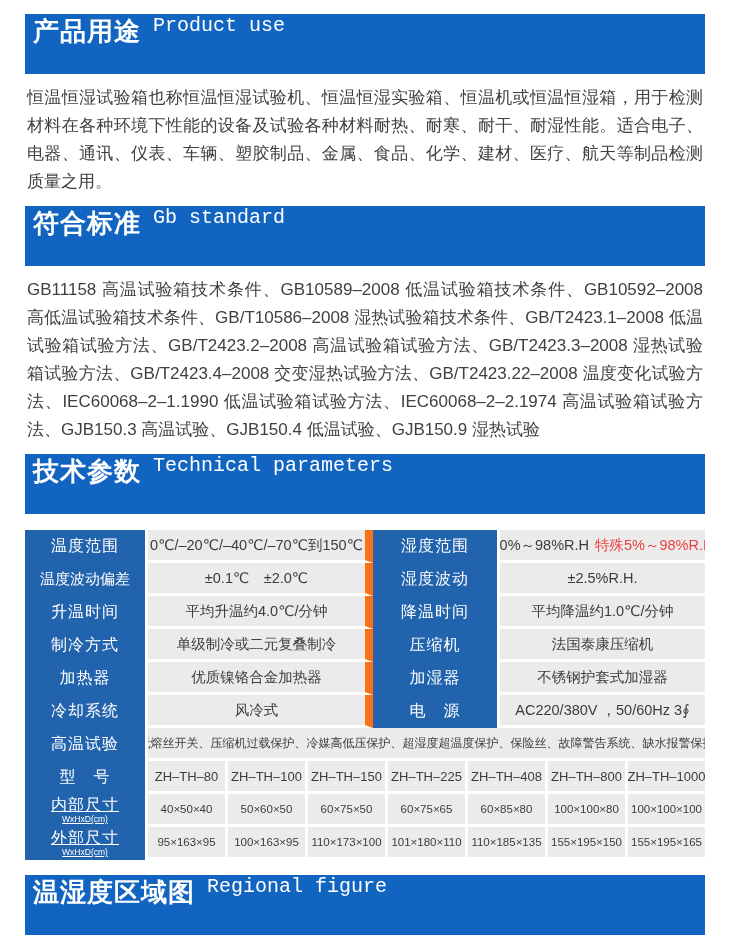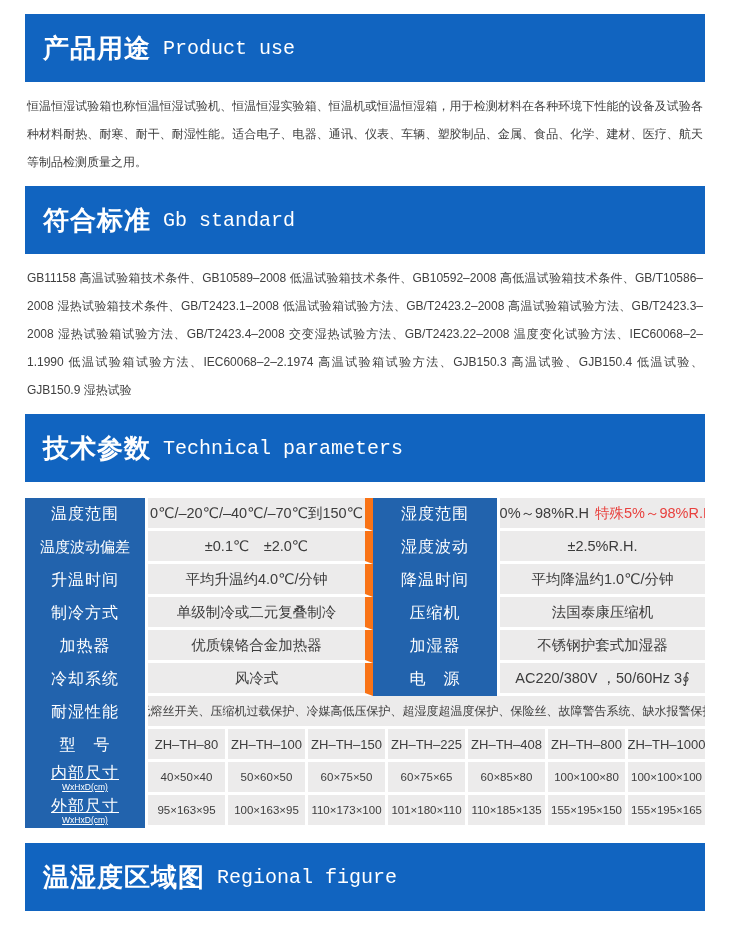--- a/index.html
+++ b/index.html
@@ -14,44 +14,43 @@
     font-family:"Liberation Sans","DejaVu Sans",sans-serif;
     width:730px;
   }
   .page{
     width:730px;
     min-height:937px;
     padding:14px 25px 12px 25px;
     background:#ffffff;
   }
   .bar{
-    height:68px;
+    height:60px;
     background:var(--accent_blue);
     display:flex;
-    align-items:center;
-    padding-left:18px;
+    padding-left:8px;
     overflow:hidden;
   }
   .bar .zh{
     color:#fff;
     font-size:26px;
     font-weight:bold;
     letter-spacing:1px;
     white-space:nowrap;
   }
   .bar .en{
     color:#fff;
     font-size:20px;
     font-weight:400;
     margin-left:12px;
     white-space:nowrap;
     font-family:Liberation Mono, monospace;
   }
   .para{
-    font-size:12px;
+    font-size:17px;
     line-height:28px;
     color:#404040;
     margin:10px 2px 10px 2px;
     text-align:justify;
   }
   
   .ptable{
     margin-top:16px;
     width:680px;
   }
@@ -167,21 +166,21 @@
     </div>
 
     <div class="t-row">
       <div class="t-label">冷却系统</div>
       <div class="t-val v1">风冷式</div>
       <div class="t-label col2">电　源</div>
       <div class="t-val v2">AC220/380V ，50/60Hz 3∮</div>
     </div>
 
     <div class="t-row">
-      <div class="t-label">耐湿性能</div>
+      <div class="t-label">高温试验</div>
       <div class="t-val span">无熔丝开关、压缩机过载保护、冷媒高低压保护、超湿度超温度保护、保险丝、故障警告系统、缺水报警保护</div>
     </div>
 
     <div class="t-row">
       <div class="t-label">型　号</div>
       <div class="t-cell">ZH–TH–80</div>
       <div class="t-cell">ZH–TH–100</div>
       <div class="t-cell">ZH–TH–150</div>
       <div class="t-cell">ZH–TH–225</div>
       <div class="t-cell">ZH–TH–408</div>

